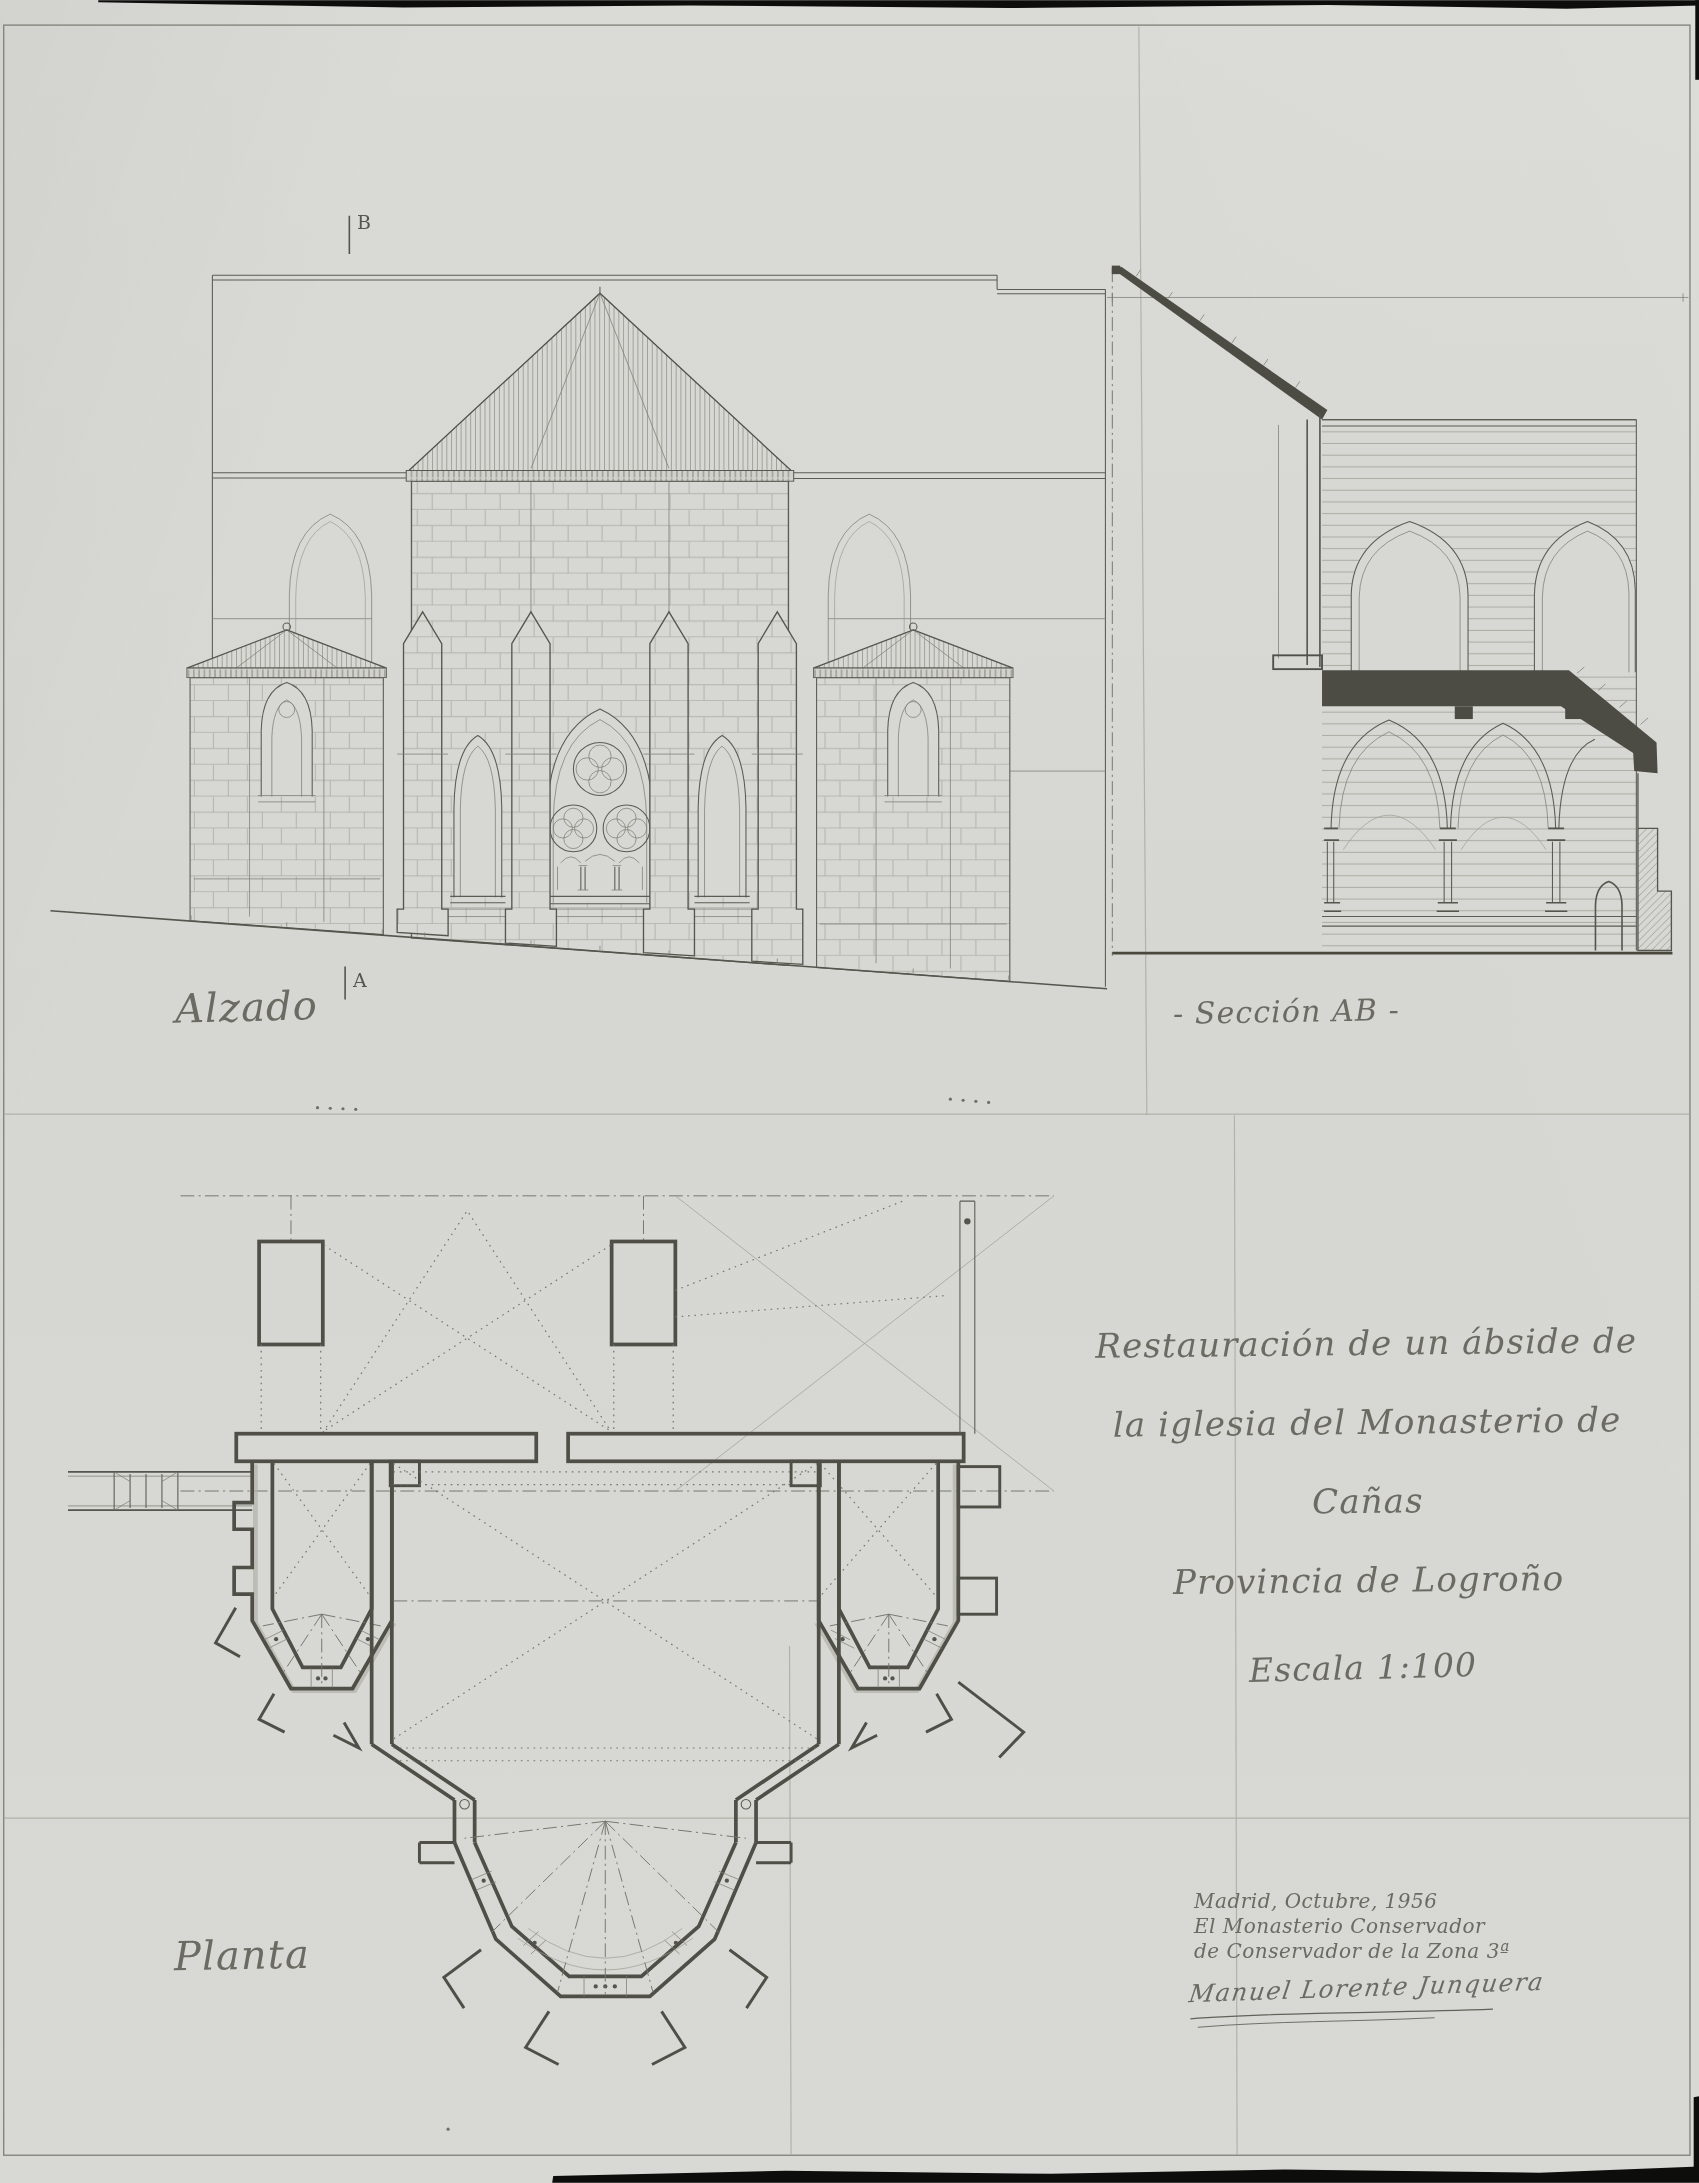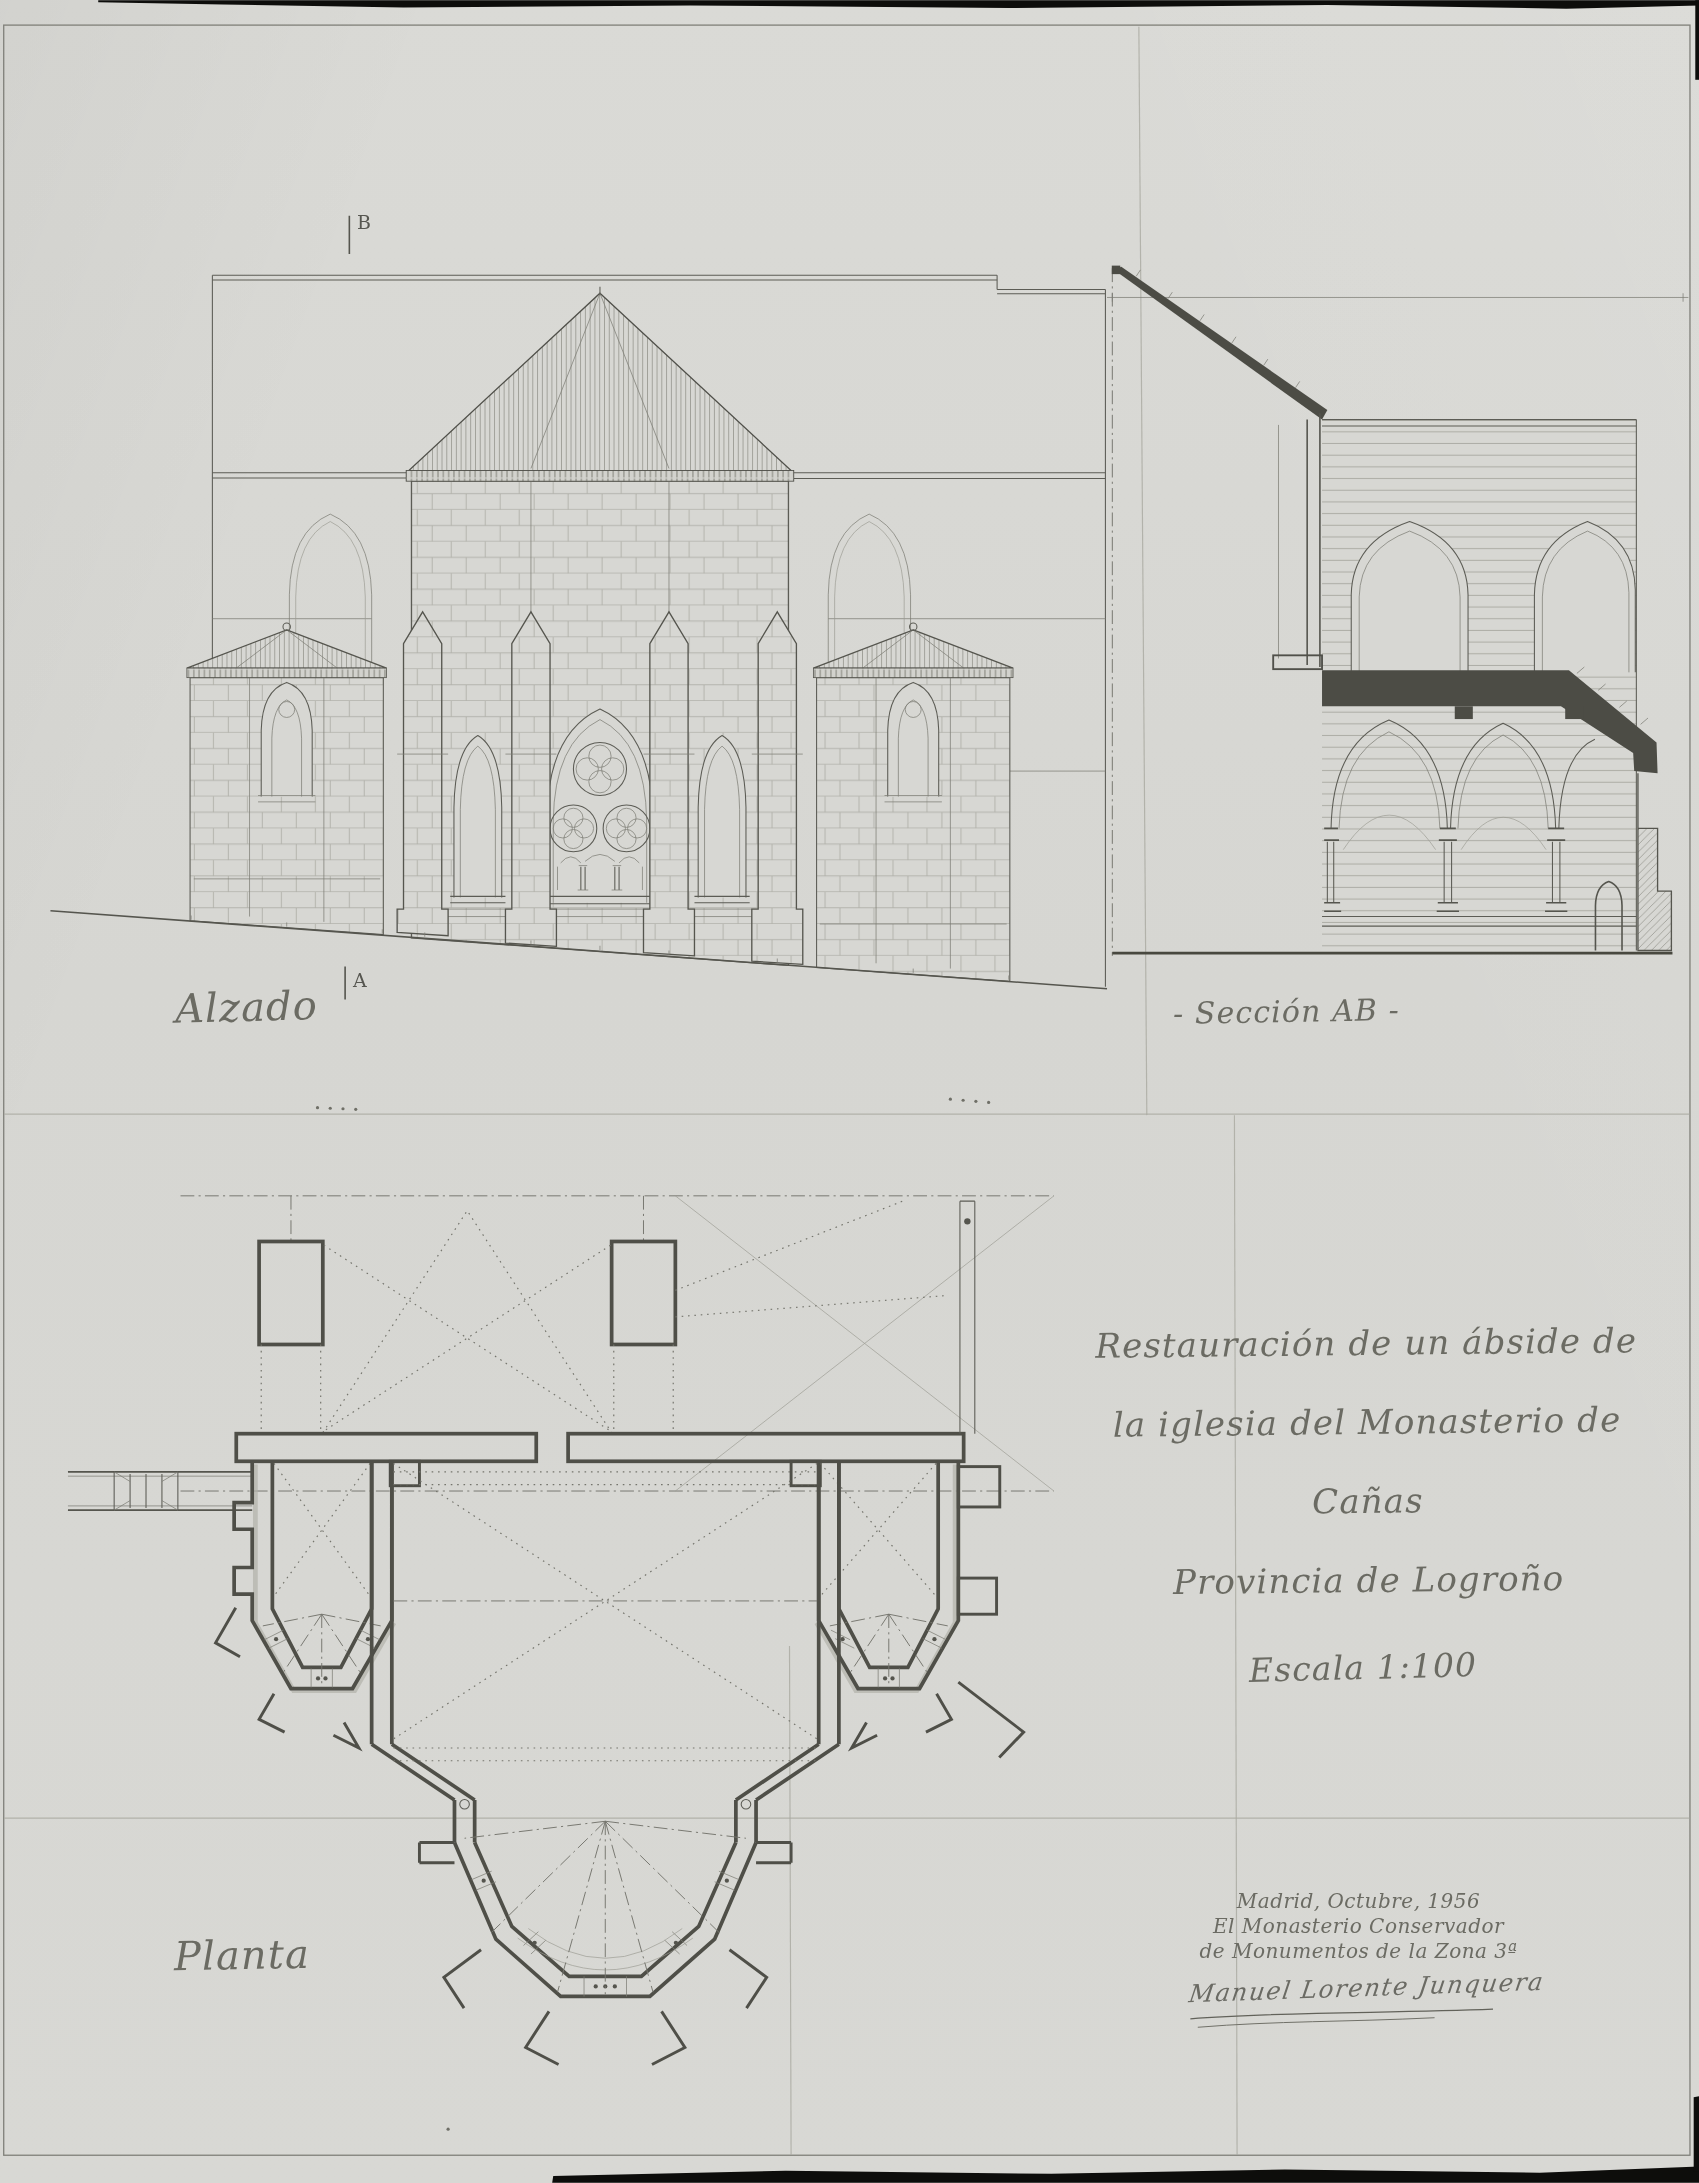--- a/index.html
+++ b/index.html
@@ -30,21 +30,21 @@
   .hand{
     position:absolute;color:#6b6b63;font-style:italic;white-space:nowrap;
     font-family:"DejaVu Serif","Liberation Serif",serif;letter-spacing:1.1px;
   }
   .title-block{width:611px;left:1062px;top:1304px;text-align:center;
     font-size:34px;line-height:79px;transform:rotate(-0.6deg);white-space:normal;}
   .lbl-alzado{left:175px;top:984px;font-size:40px;transform:rotate(-1.5deg);}
   .lbl-seccion{left:1173px;top:994px;font-size:30px;transform:rotate(-1deg);}
   .lbl-planta{left:174px;top:1932px;font-size:40px;transform:rotate(-1deg);}
   .lbl-escala{left:1249px;top:1648px;font-size:33px;transform:rotate(-1.5deg);}
-  .madrid{left:1194px;top:1889px;width:329px;text-align:center;font-size:20px;
+  .madrid{left:1194px;top:1889px;width:329px;font-size:20px;
     line-height:25px;white-space:normal;letter-spacing:0.5px;font-style:italic;}
   .sig{left:1189px;top:1973px;font-size:24.4px;color:#585851;
     transform:rotate(-2deg) skewX(-10deg);letter-spacing:1.6px;opacity:.85;}
   .marker{position:absolute;color:#565650;font-family:"DejaVu Serif","Liberation Serif",serif;
     font-size:19px;font-style:normal;}
   .mk-b{left:357px;top:211px;}
   .mk-a{left:353px;top:969px;}
 </style>
 </head>
 <body>
@@ -382,21 +382,21 @@
     <div>la iglesia del Monasterio de</div>
     <div>Cañas</div>
     <div>Provincia de Logroño</div>
   </div>
 
   <div class="hand lbl-escala">Escala 1:100</div>
 
   <div class="hand madrid">
     <div>Madrid, Octubre, 1956</div>
     <div>El Monasterio Conservador</div>
-    <div>de Monumentos de la Zona 3ª</div>
+    <div>de Conservador de la Zona 3ª</div>
   </div>
 
   <div class="hand sig">Manuel Lorente Junquera</div>
 
   <div class="hand lbl-alzado">Alzado</div>
   <div class="hand lbl-seccion">- Sección AB -</div>
   <div class="hand lbl-planta">Planta</div>
 
   <div class="marker mk-b">B</div>
   <div class="marker mk-a">A</div>

